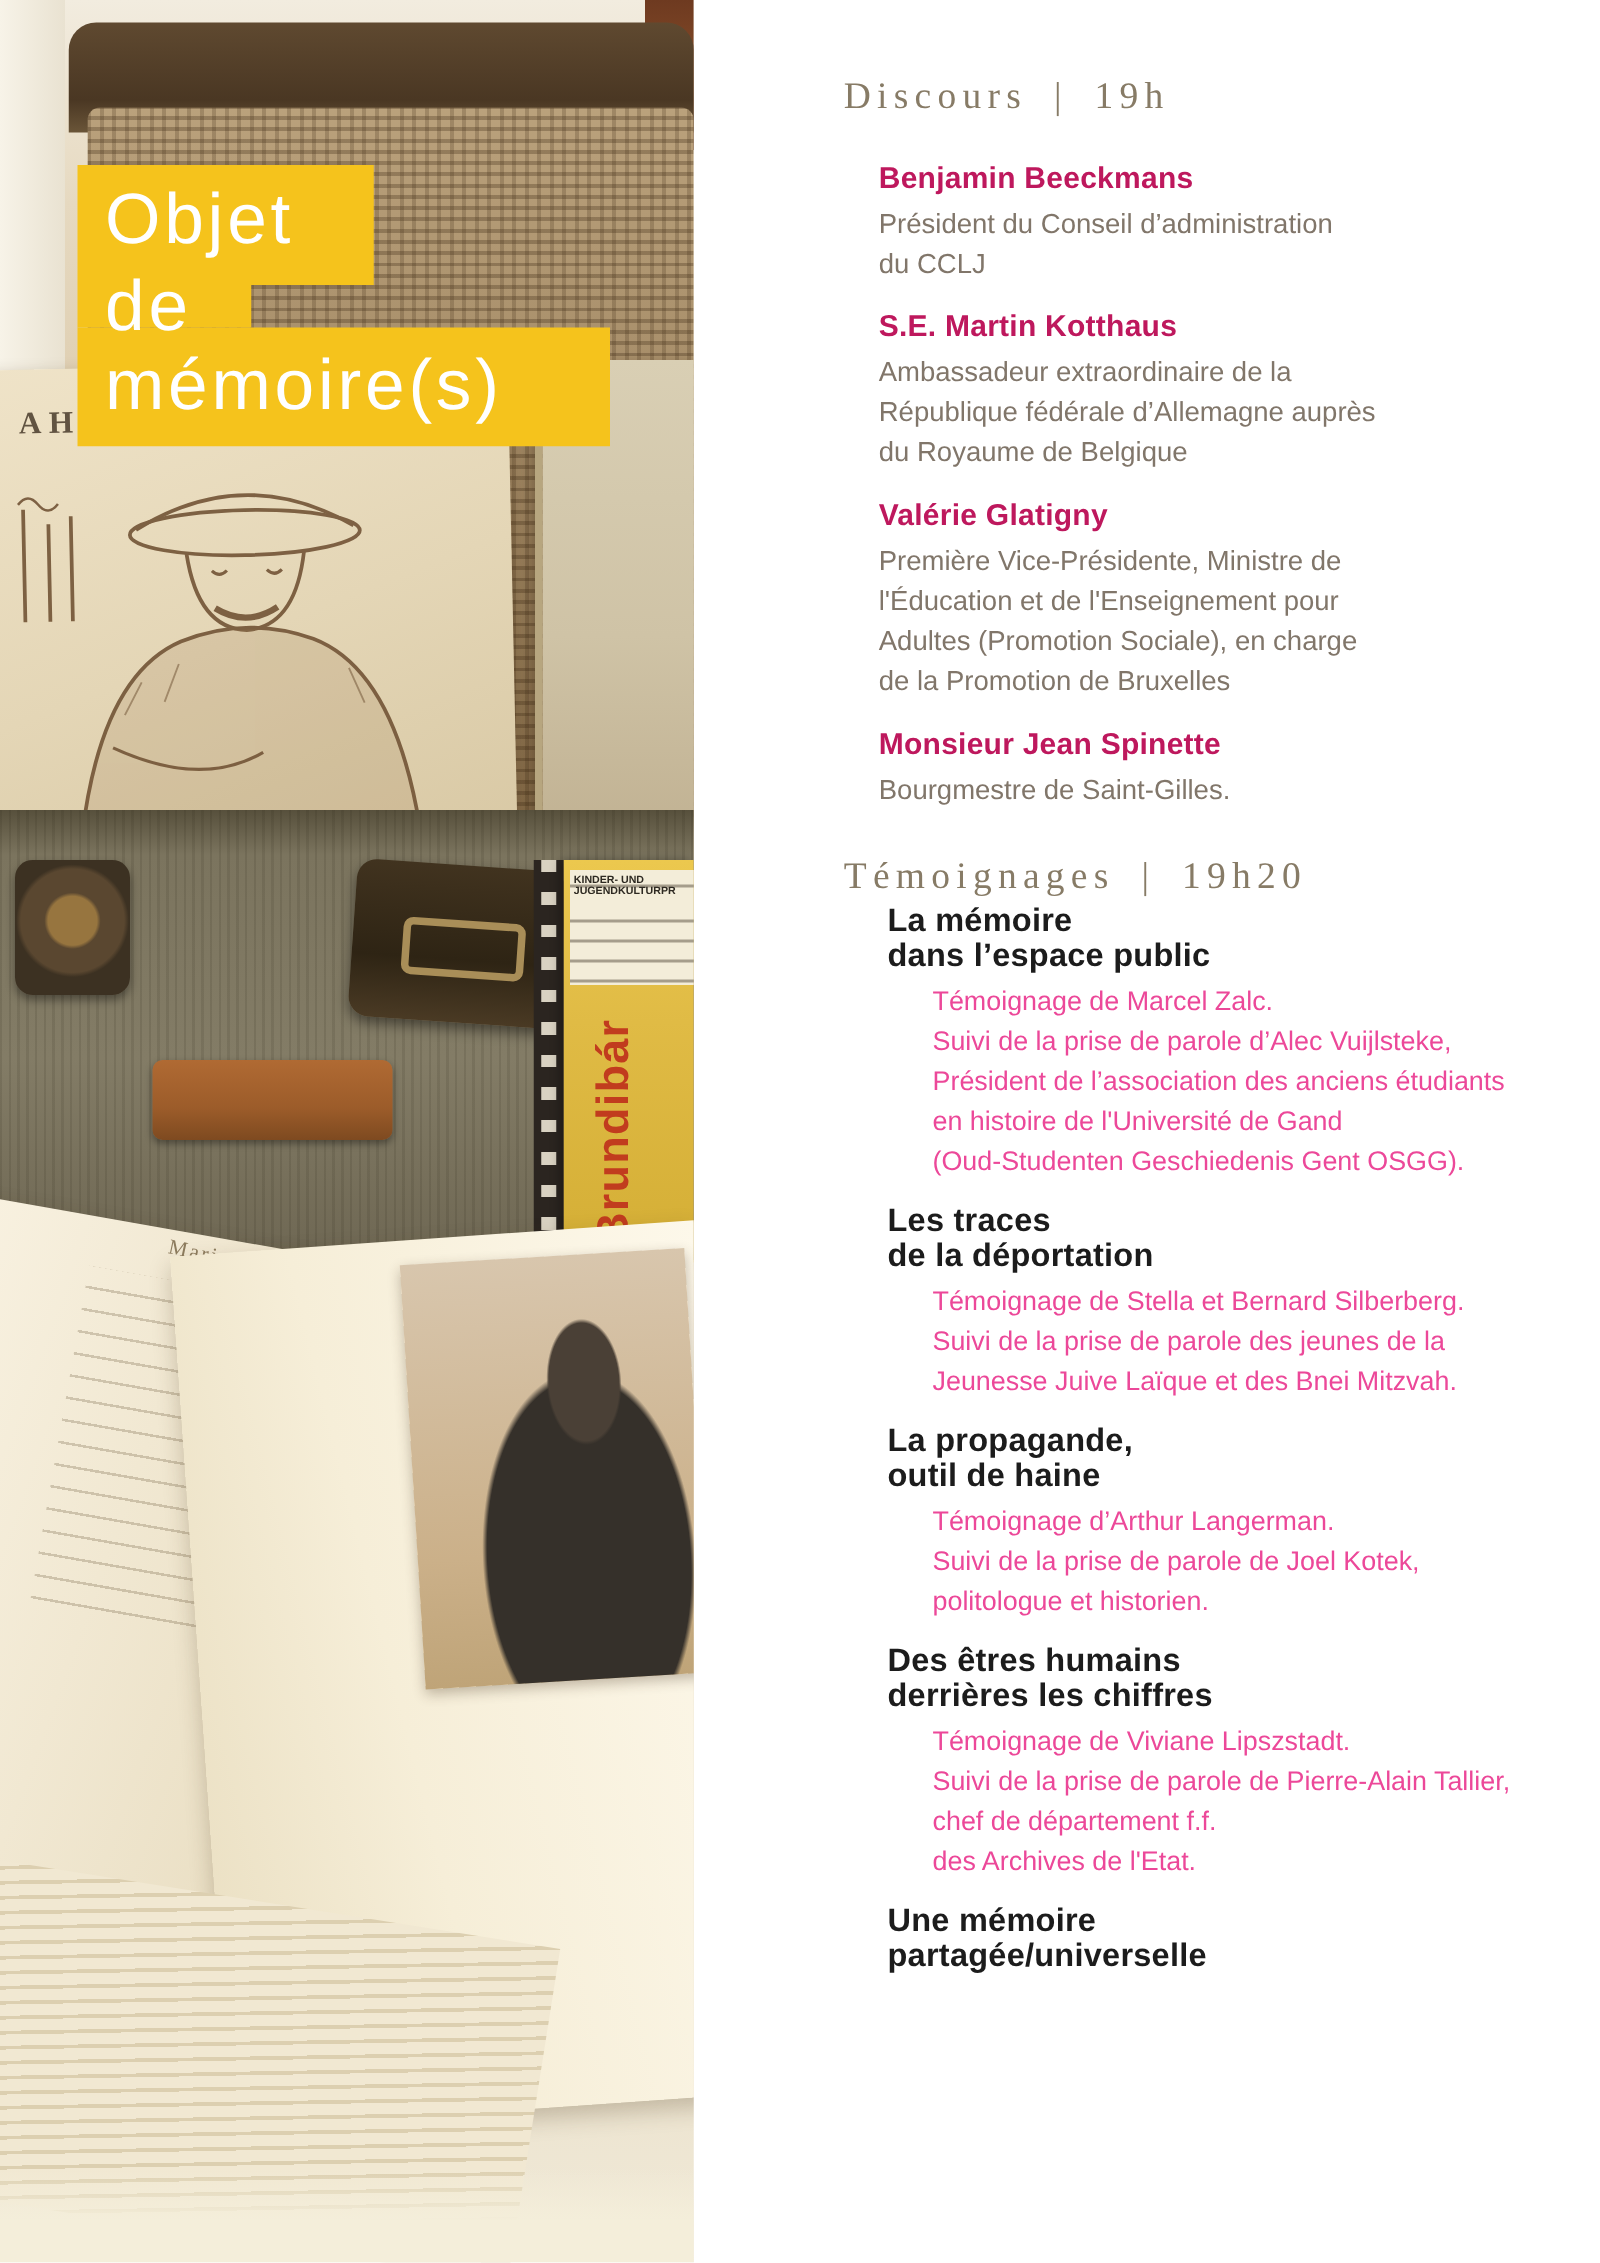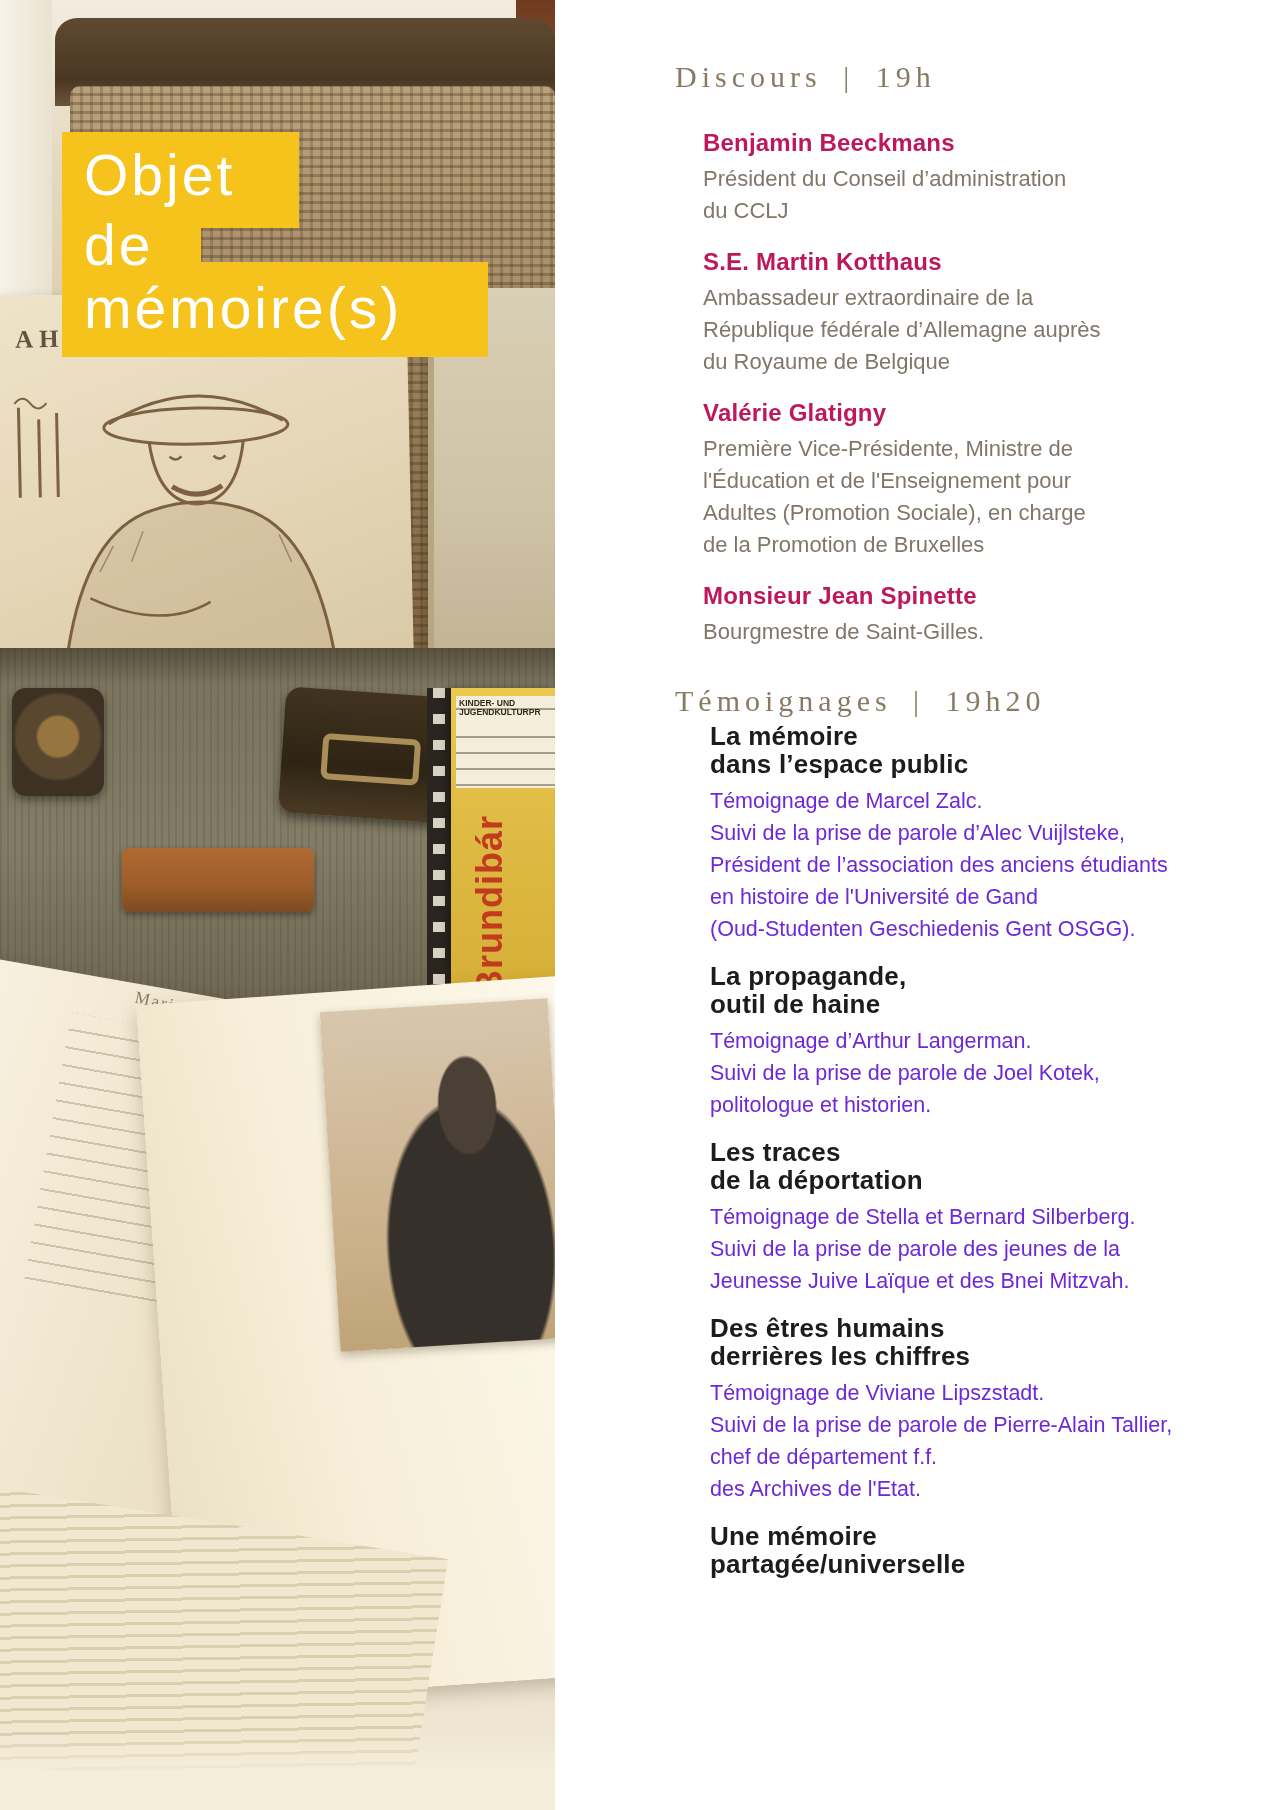--- a/index.html
+++ b/index.html
@@ -144,21 +144,21 @@
     font-family:"Liberation Serif",serif;font-weight:400;font-size:30px;line-height:42px;
     letter-spacing:5px;word-spacing:9px;color:#877B66;margin:0;
   }
   .h-discours{padding-top:56px;margin-bottom:30px;}
   .h-temoignages{margin-top:32px;}
   .speaker{margin:0 0 20px 28px;}
   .speaker .name{font-size:24px;font-weight:700;color:#be185d;line-height:30px;margin-bottom:5px;letter-spacing:.2px;}
   .speaker .role{font-size:22px;color:#81766A;line-height:32px;white-space:pre-line;}
   .t-item{margin:0 0 17px 35px;}
   .t-item .title{font-size:26px;font-weight:700;color:#1c1c1c;line-height:28px;letter-spacing:.2px;margin-bottom:7px;white-space:pre-line;}
-  .t-item .body{font-size:21.5px;color:#6d28d9;line-height:32px;white-space:pre-line;}
+  .t-item .body{font-size:21.5px;color:#ec4899;line-height:32px;white-space:pre-line;margin-left:36px;}
 </style>
 </head>
 <body>
 
 <div class="photo">
   <div class="white-frame"></div>
   <div class="wood-shelf"></div>
   <div class="suitcase-lid"></div>
   <div class="wicker"></div>
   <div class="picture-frame"></div>
@@ -249,32 +249,32 @@
   <div class="t-item">
     <div class="title">La mémoire
 dans l’espace public</div>
     <div class="body">Témoignage de Marcel Zalc.
 Suivi de la prise de parole d’Alec Vuijlsteke,
 Président de l’association des anciens étudiants
 en histoire de l'Université de Gand
 (Oud-Studenten Geschiedenis Gent OSGG).</div>
   </div>
   <div class="t-item">
+    <div class="title">Les traces
+de la déportation</div>
+    <div class="body">Témoignage de Stella et Bernard Silberberg.
+Suivi de la prise de parole des jeunes de la
+Jeunesse Juive Laïque et des Bnei Mitzvah.</div>
+  </div>
+  <div class="t-item">
     <div class="title">La propagande,
 outil de haine</div>
     <div class="body">Témoignage d’Arthur Langerman.
 Suivi de la prise de parole de Joel Kotek,
 politologue et historien.</div>
-  </div>
-  <div class="t-item">
-    <div class="title">Les traces
-de la déportation</div>
-    <div class="body">Témoignage de Stella et Bernard Silberberg.
-Suivi de la prise de parole des jeunes de la
-Jeunesse Juive Laïque et des Bnei Mitzvah.</div>
   </div>
   <div class="t-item">
     <div class="title">Des êtres humains
 derrières les chiffres</div>
     <div class="body">Témoignage de Viviane Lipszstadt.
 Suivi de la prise de parole de Pierre-Alain Tallier,
 chef de département f.f.
 des Archives de l'Etat.</div>
   </div>
   <div class="t-item">

